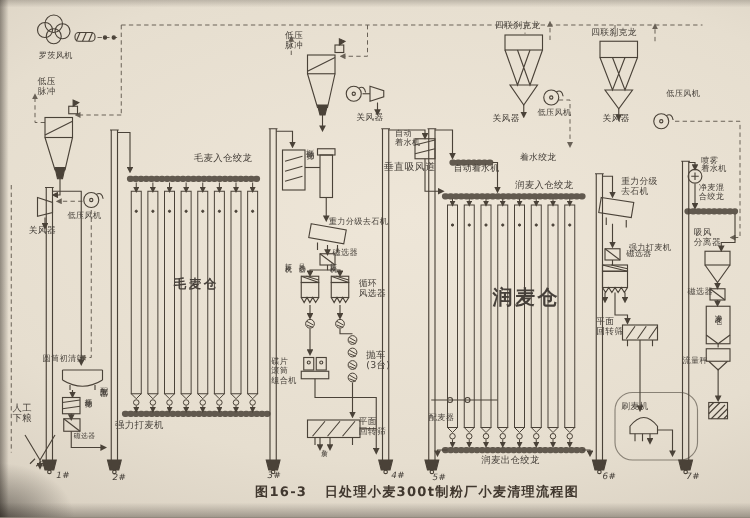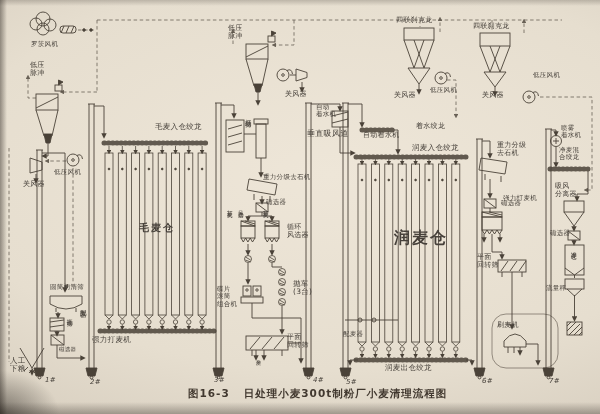--- a/index.html
+++ b/index.html
@@ -19,21 +19,21 @@
   .lb{position:absolute;color:#46403a;line-height:1.12;white-space:pre-line;letter-spacing:.3px;}
   .lb.v{writing-mode:vertical-rl;letter-spacing:1px;}
   .lb.b{font-weight:bold;letter-spacing:2px;}
   .lb.i{font-style:italic;}
   .wm-zh{position:absolute;left:222px;top:180px;font-size:30px;font-weight:bold;
          letter-spacing:12px;color:rgba(186,74,60,.55);}
   .wm-en{position:absolute;left:196px;top:205px;font-size:15px;font-weight:bold;
          letter-spacing:3px;color:rgba(186,74,60,.45);}
   .caption{position:absolute;left:188px;top:387px;font-size:10.5px;font-weight:bold;
            color:#41382f;letter-spacing:1px;}
-  .caption .fig{margin-right:14px;}
+  .caption .fig{margin-right:14px;margin-left:16px;}
   .dash path{stroke-dasharray:3.5 2.6;}
   .chain{stroke:#4a4238;stroke-width:5;stroke-dasharray:.8 3.4;stroke-linecap:round;opacity:.85;}
 </style>
 </head>
 <body>
 
 <div class="photo">
   <div class="paper"></div>
 
   <svg viewBox="0 0 600 414">
@@ -416,23 +416,23 @@
         <path d="M455.8,351.5 V356" marker-end="url(#ah)"></path>
       </g>
   </svg>
 
   <div id="labels">
       <span class="lb" style="left: 31px; top: 41px; font-size: 6.5px;">罗茨风机</span>
       <span class="lb" style="left: 30px; top: 62px; font-size: 7px;">低压
 脉冲</span>
       <span class="lb" style="left: 54px; top: 169px; font-size: 6.5px;">低压风机</span>
       <span class="lb" style="left: 23px; top: 181px; font-size: 7px;">关风器</span>
-      <span class="lb" style="left: 10px; top: 323px; font-size: 7.5px; margin-top: 34px;">人工
+      <span class="lb" style="left: 10px; top: 323px; font-size: 7.5px;">人工
 下粮</span>
-      <span class="lb" style="left: 50px; top: 284px; font-size: 6.5px;">圆筒初清筛</span>
+      <span class="lb" style="left: 34px; top: 284px; font-size: 6.5px;">圆筒初清筛</span>
       <span class="lb v" style="left: 66px; top: 314px; font-size: 6px;">振动筛</span>
       <span class="lb" style="left: 59px; top: 346px; font-size: 5.5px;">磁选器</span>
       <span class="lb" style="left: 155px; top: 123px; font-size: 7.5px;">毛麦入仓绞龙</span>
       <span class="lb b" style="left: 139px; top: 222px; font-size: 10px;">毛麦仓</span>
       <span class="lb v" style="left: 79px; top: 304px; font-size: 6.5px;">配麦器</span>
       <span class="lb" style="left: 92px; top: 336px; font-size: 7.5px;">强力打麦机</span>
       <span class="lb i" style="left: 45px; top: 377px; font-size: 7px;">1#</span>
       <span class="lb i" style="left: 90px; top: 379px; font-size: 7px;">2#</span>
       <span class="lb i" style="left: 214px; top: 377px; font-size: 7px;">3#</span>
       <span class="lb i" style="left: 313px; top: 377px; font-size: 7px;">4#</span>

